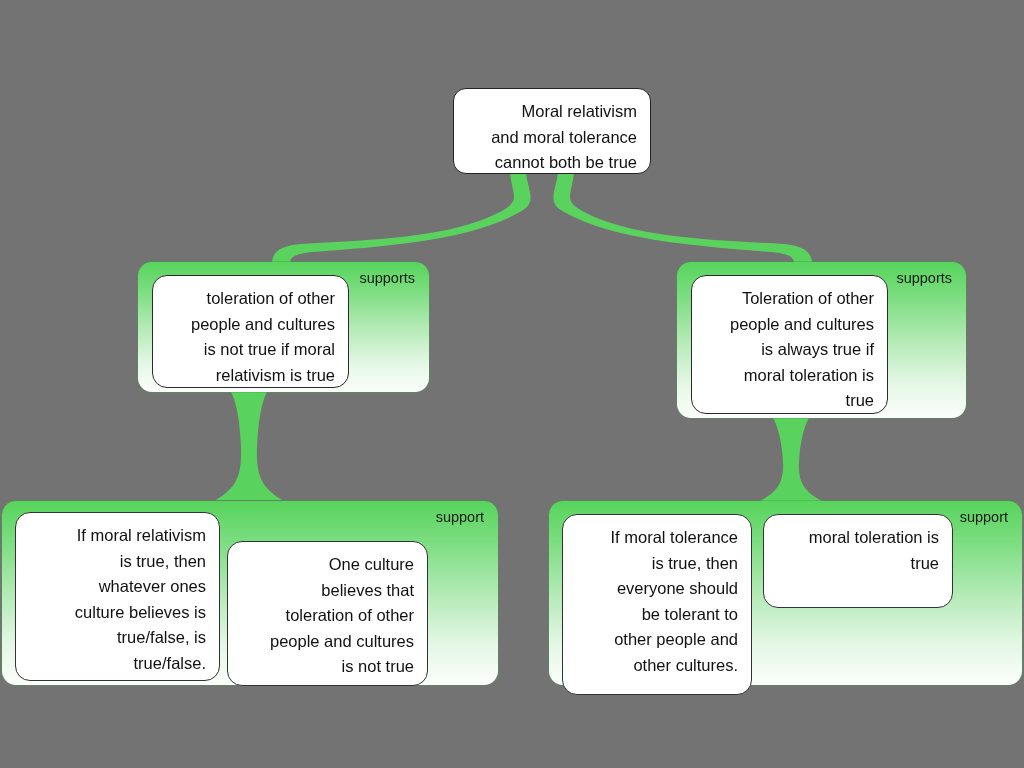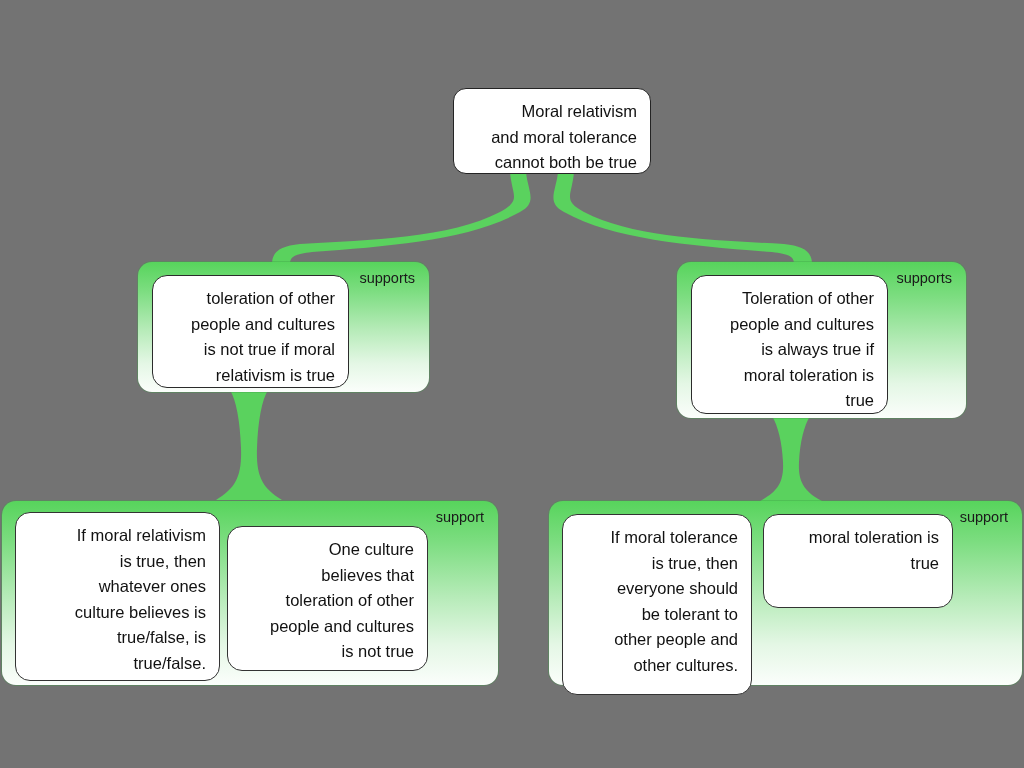--- a/index.html
+++ b/index.html
@@ -133,21 +133,21 @@
 
   <div class="group" style="left:2px; top:501px; width:496px; height:184px;">
     <span class="group-label">support</span>
   </div>
   <div class="card plain" style="left:15px; top:512px; width:205px; height:169px;">If moral relativism
 is true, then
 whatever ones
 culture believes is
 true/false, is
 true/false.</div>
-  <div class="card plain" style="left:227px; top:526px; width:201px; height:145px;">One culture
+  <div class="card plain" style="left:227px; top:541px; width:201px; height:145px;">One culture
 believes that
 toleration of other
 people and cultures
 is not true</div>
 
   <div class="group" style="left:549px; top:501px; width:473px; height:184px;">
     <span class="group-label">support</span>
   </div>
   <div class="card plain" style="left:562px; top:514px; width:190px; height:181px;">If moral tolerance
 is true, then

